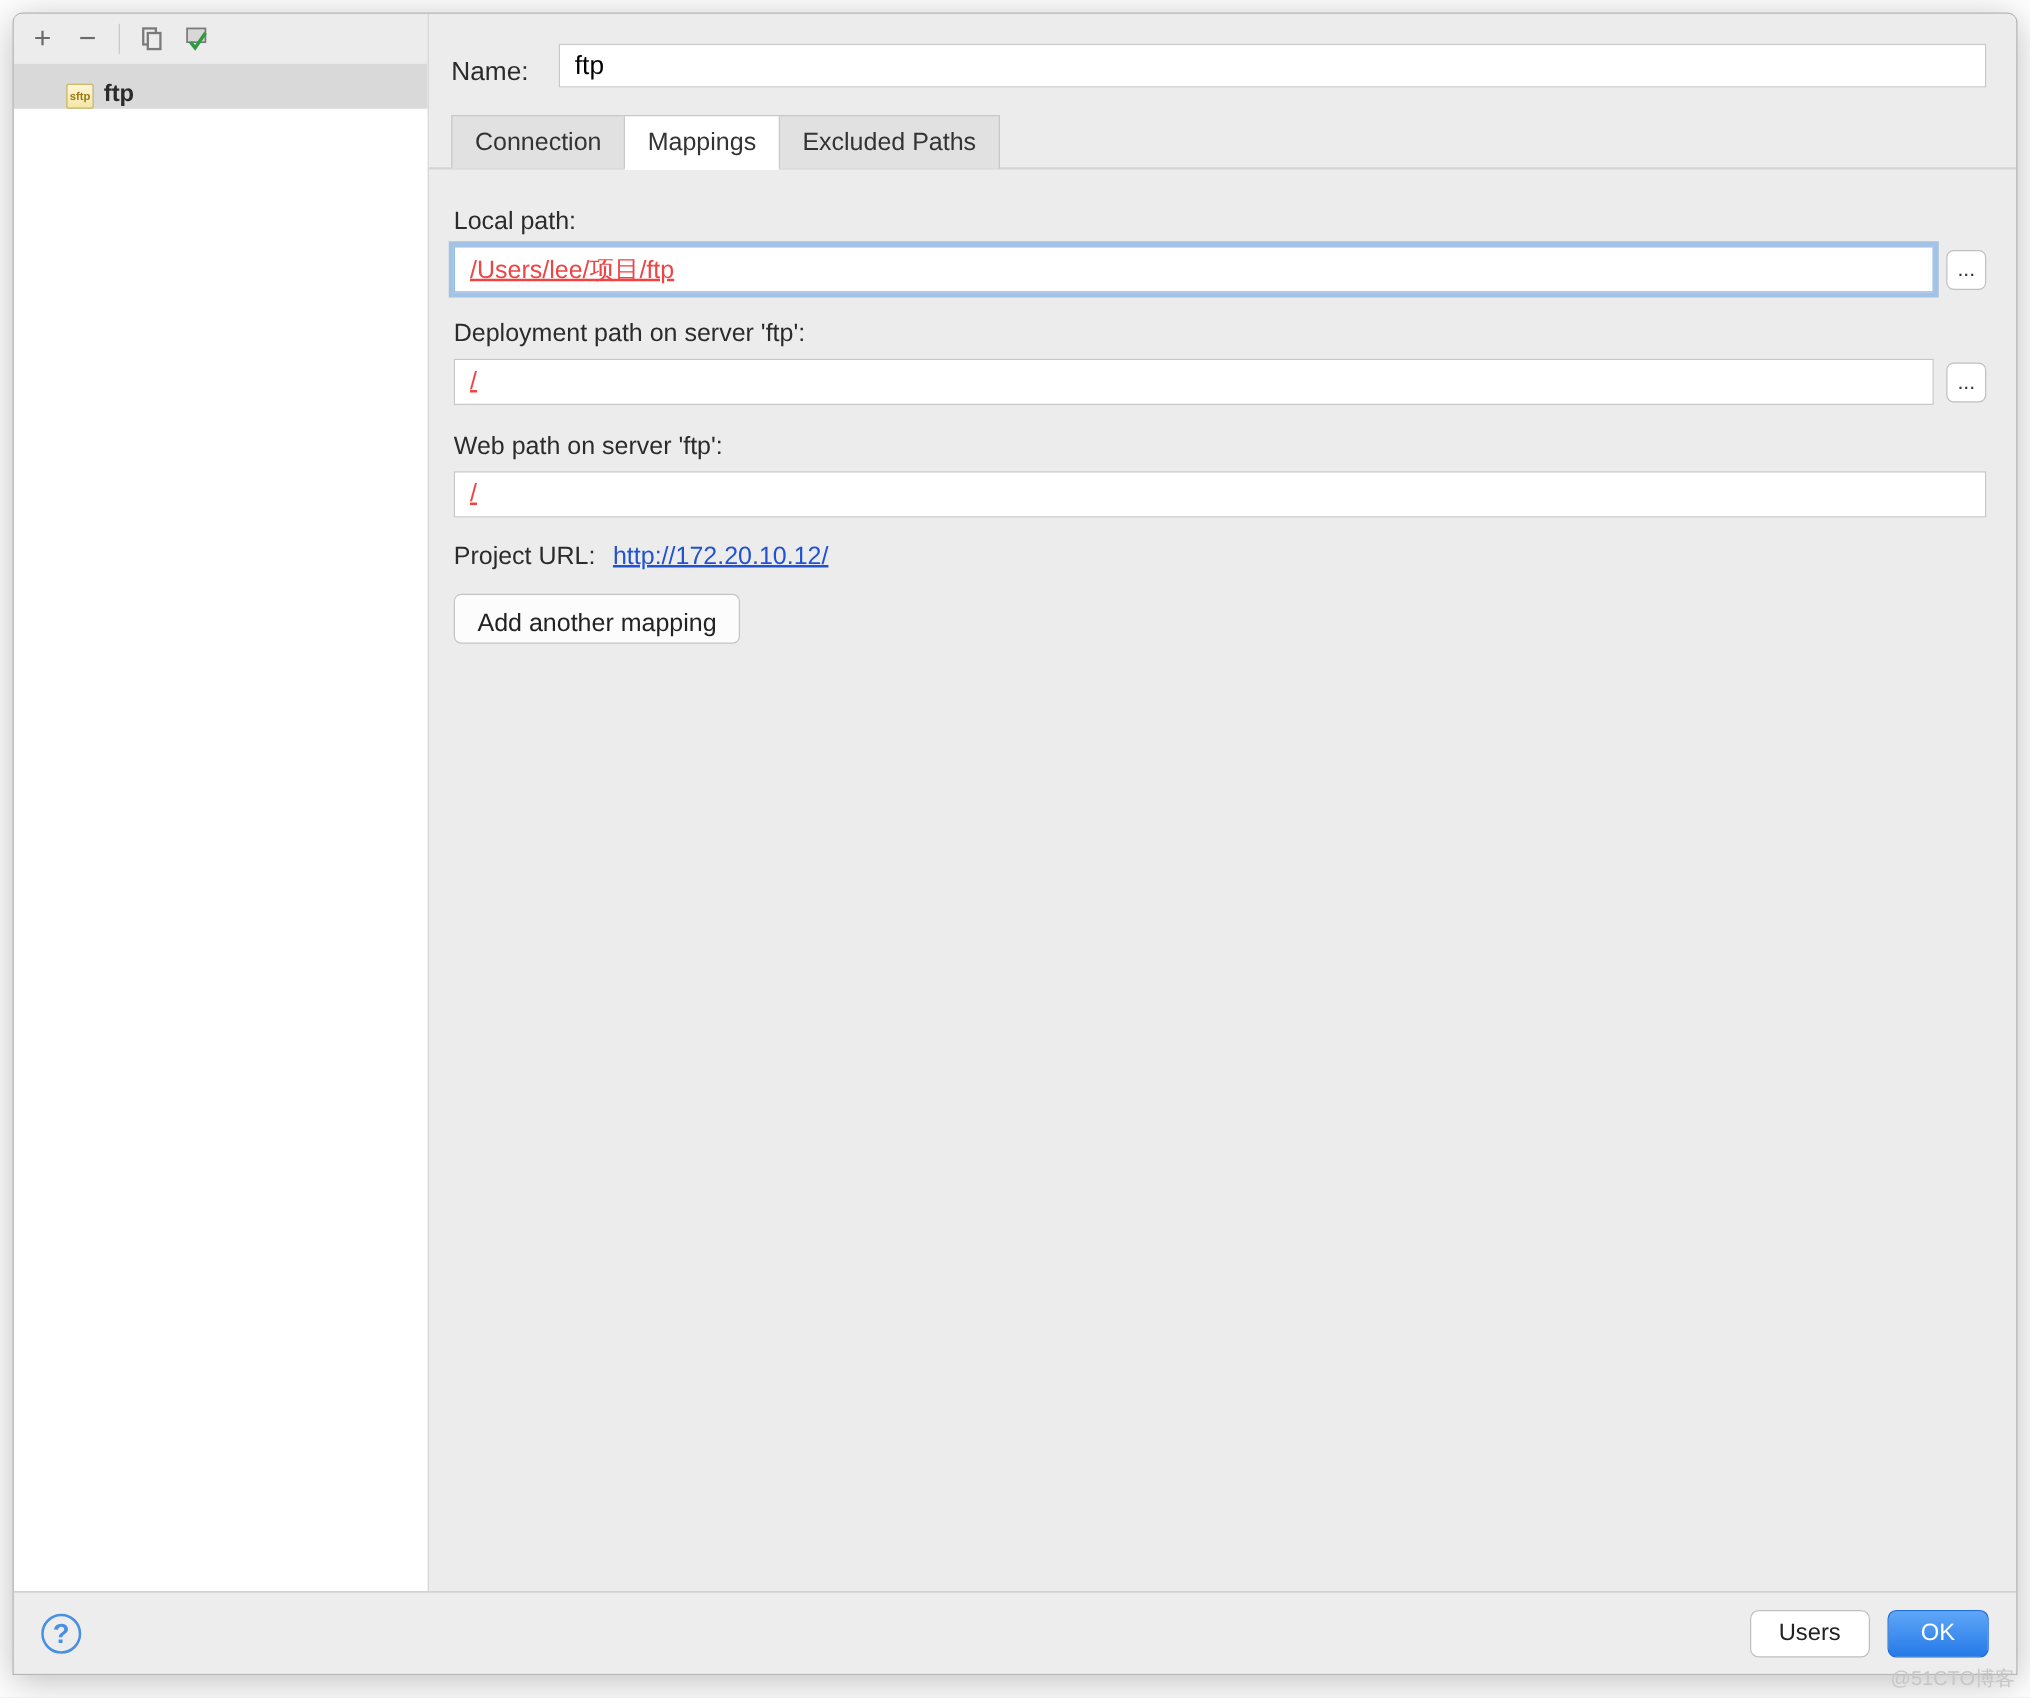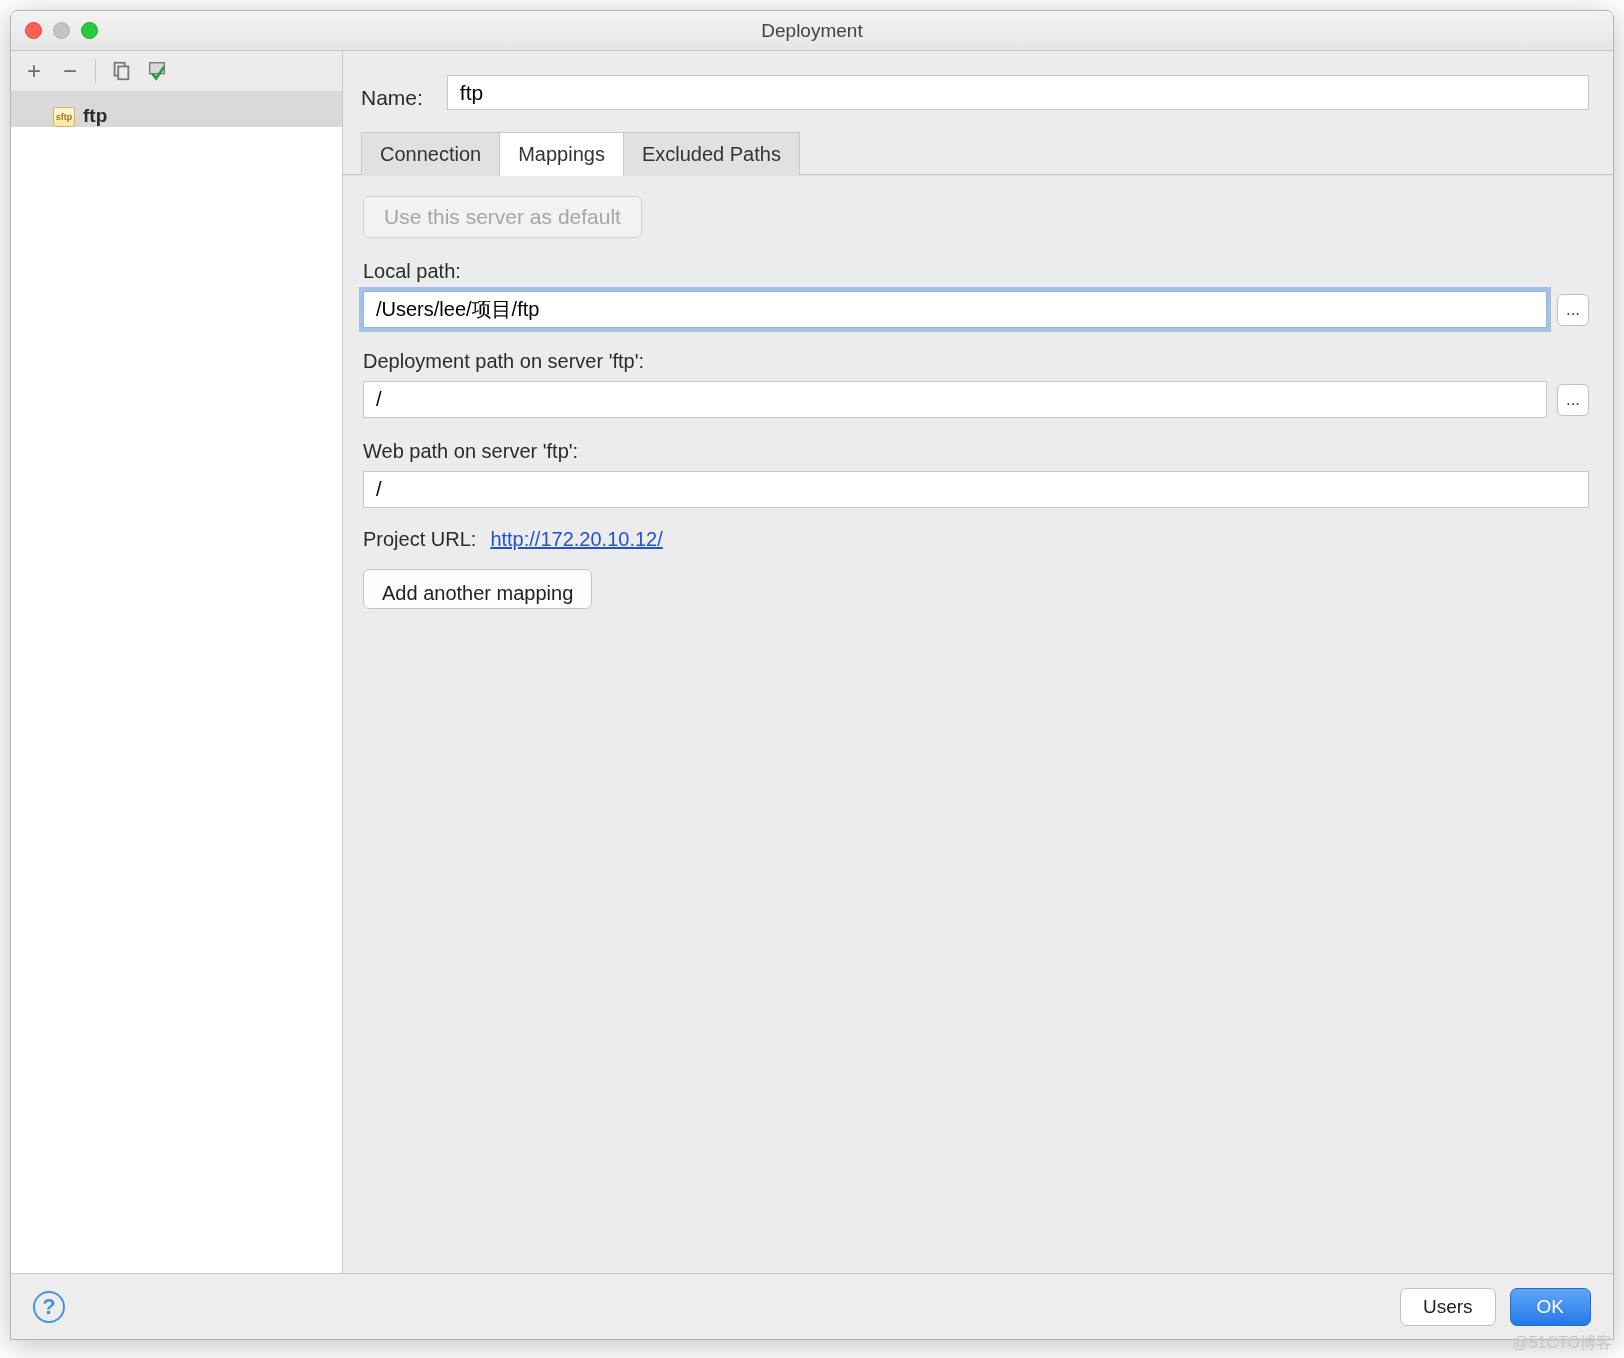--- a/index.html
+++ b/index.html
@@ -181,21 +181,22 @@
     .field-group { display: flex; flex-direction: column; gap: 8px; margin-top: 10px; }
     .field-label { font-size: 20px; color: #2b2b2b; }
     .field-row { display: flex; align-items: center; gap: 10px; }
     .text-input {
       flex: 1;
       height: 37px;
       border: 1px solid #c8c8c8;
       background: #fff;
       font-size: 20px;
       padding: 0 12px;
-      color: #000000;
+      color: #ef4444;
+      text-decoration: underline;
     }
     .text-input.focused {
       outline: none;
       border: 1px solid #8fb8e8;
       box-shadow: 0 0 0 4px rgba(106,161,222,0.55);
     }
     .browse-btn {
       width: 32px; height: 32px;
       border: 1px solid #c0c0c0;
       background: #fff;
@@ -264,28 +265,20 @@
       margin-top: 25px;
     }
     .copy-icon svg, .check-icon svg { width: 22px; height: 22px; }
   </style>
 </head>
 <body>
 
 <div class="outer-bg">
   <div class="dialog">
 
-    <div class="titlebar">
-      <div class="traffic-lights">
-        <div class="traffic-light tl-red"></div>
-        <div class="traffic-light tl-yellow"></div>
-        <div class="traffic-light tl-green"></div>
-      </div>
-      <div class="title-text">Deployment</div>
-    </div>
 
     <div class="body">
 
       <div class="sidebar">
         <div class="toolbar">
           <div class="tb-btn">
             <span>+</span>
           </div>
           <div class="tb-btn">
             <span>−</span>
@@ -318,21 +311,20 @@
           <input class="name-input" type="text" value="ftp" style="">
         </div>
 
         <div class="tabs">
           <div class="tab">Connection</div>
           <div class="tab active">Mappings</div>
           <div class="tab">Excluded Paths</div>
         </div>
 
         <div class="form-area">
-          <button class="default-btn">Use this server as default</button>
 
           <div class="field-group">
             <span class="field-label">Local path:</span>
             <div class="field-row">
               <input class="text-input focused" type="text" value="/Users/lee/项目/ftp" style="">
               <button class="browse-btn">...</button>
             </div>
           </div>
 
           <div class="field-group">

